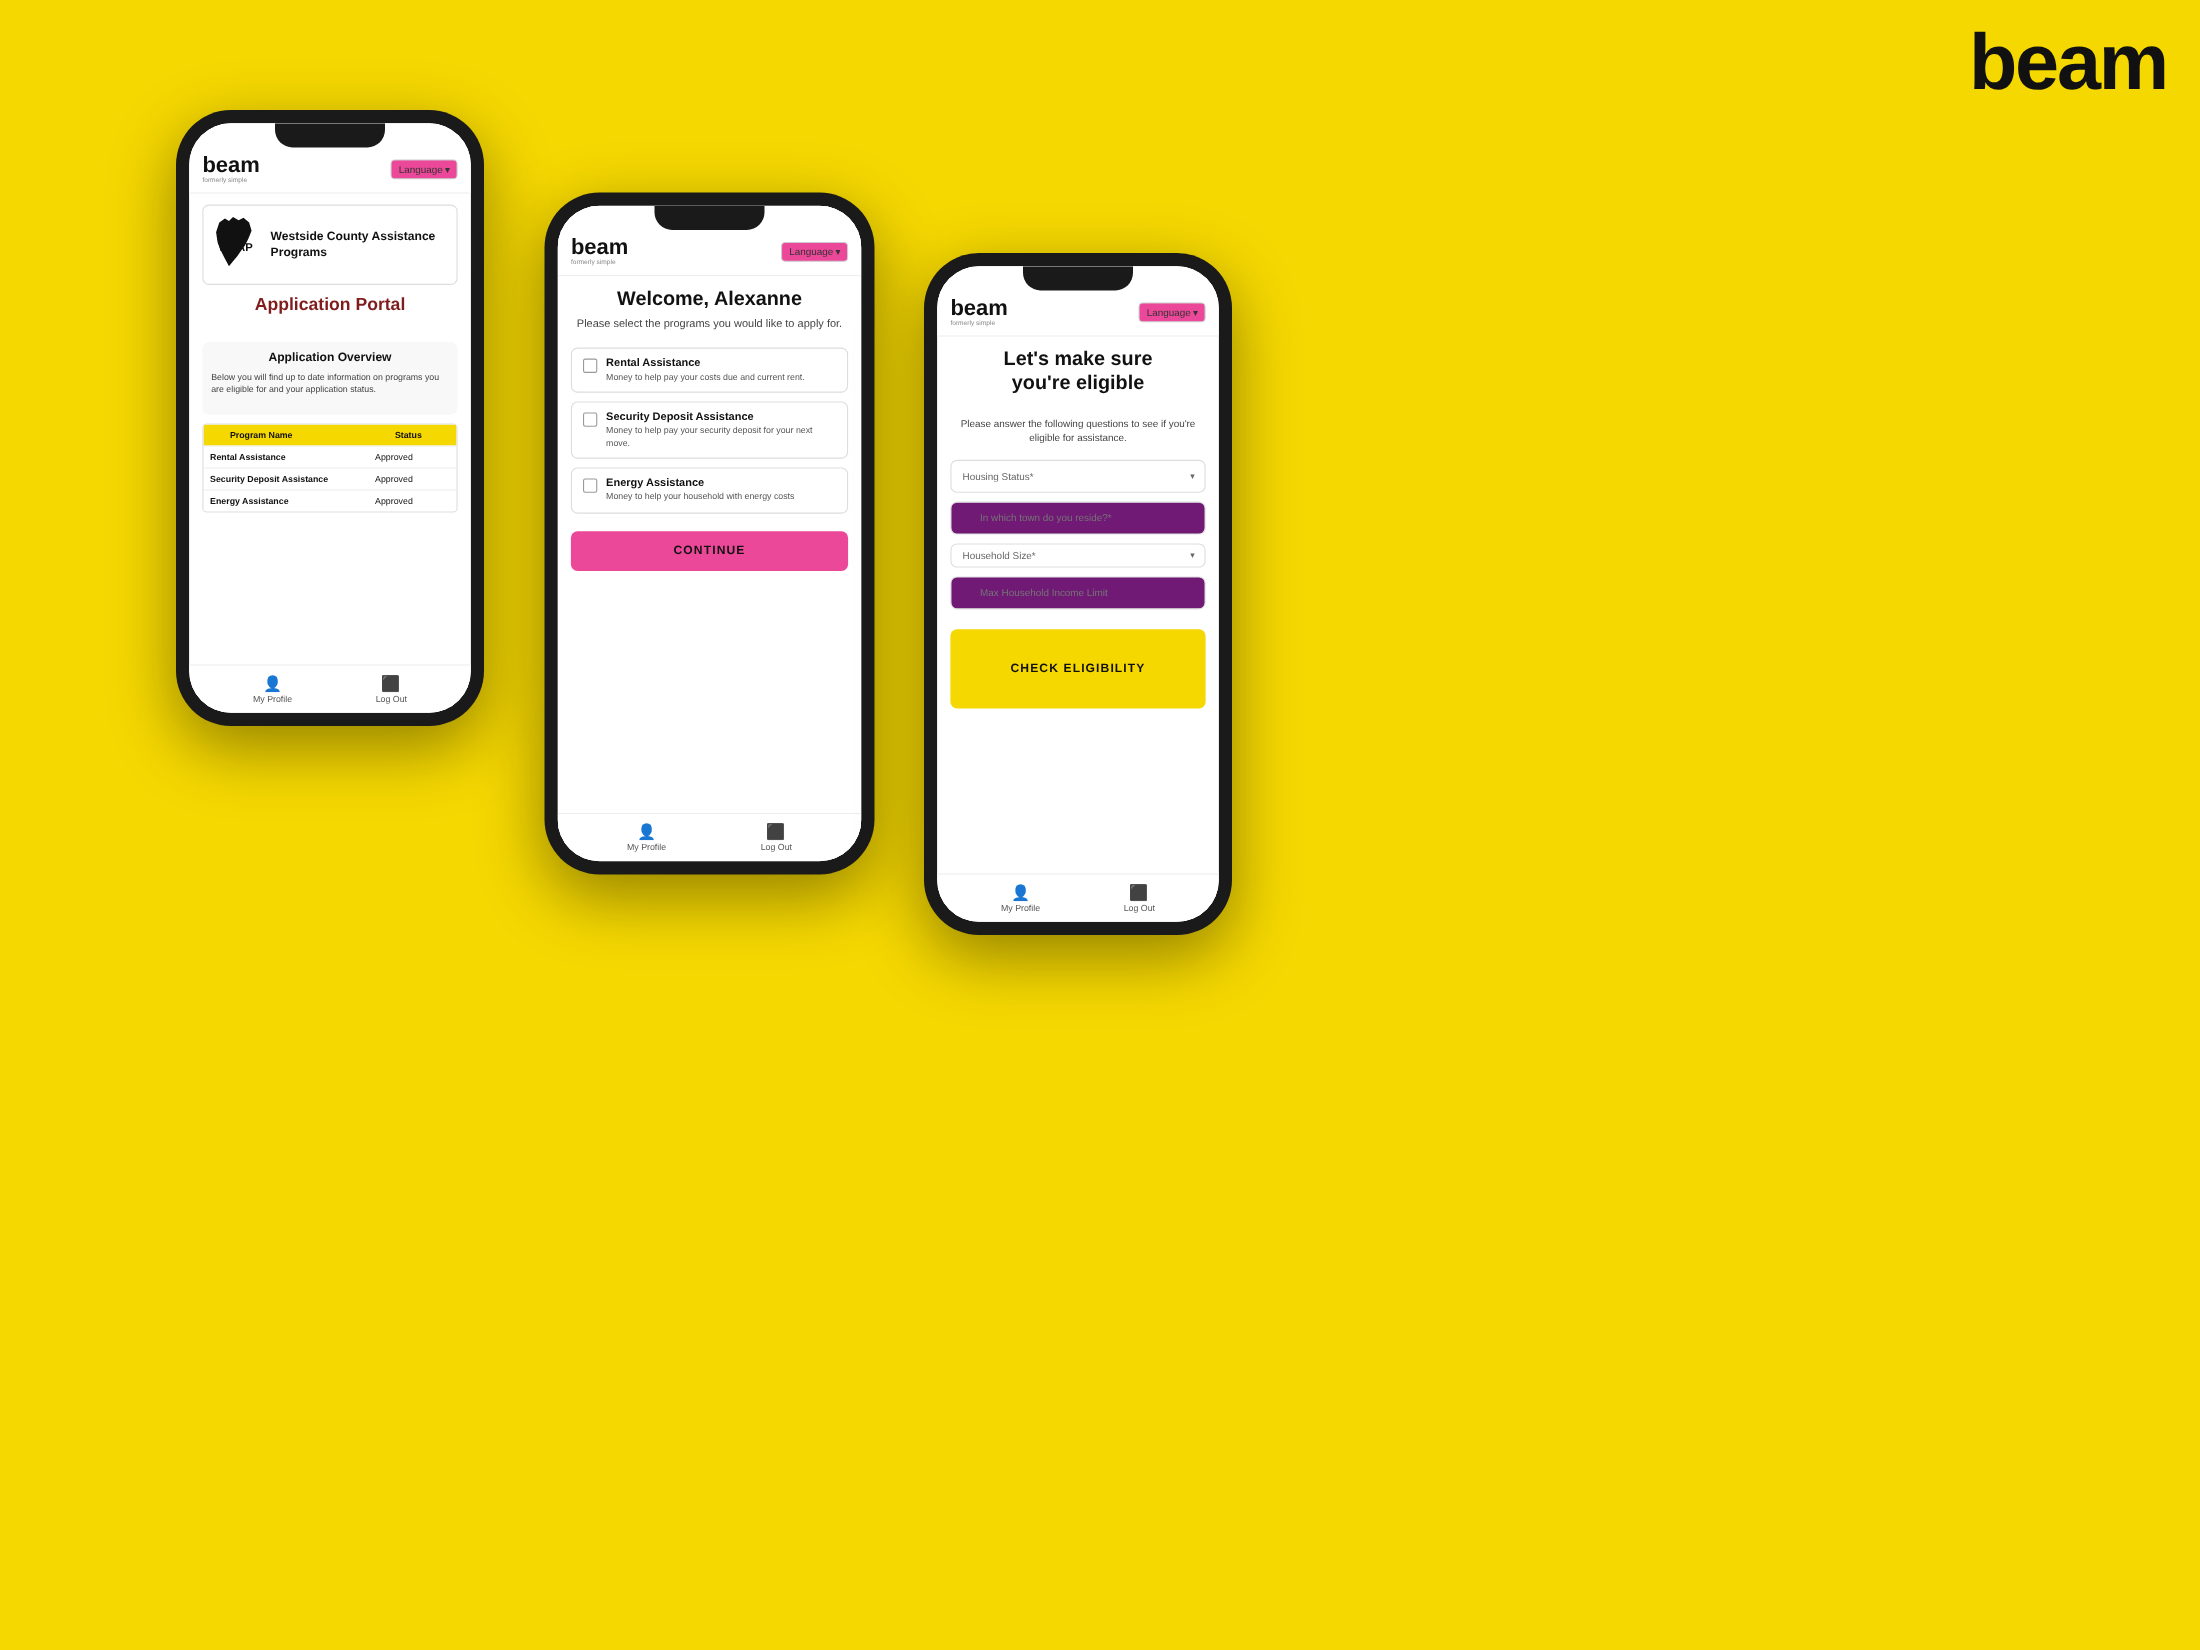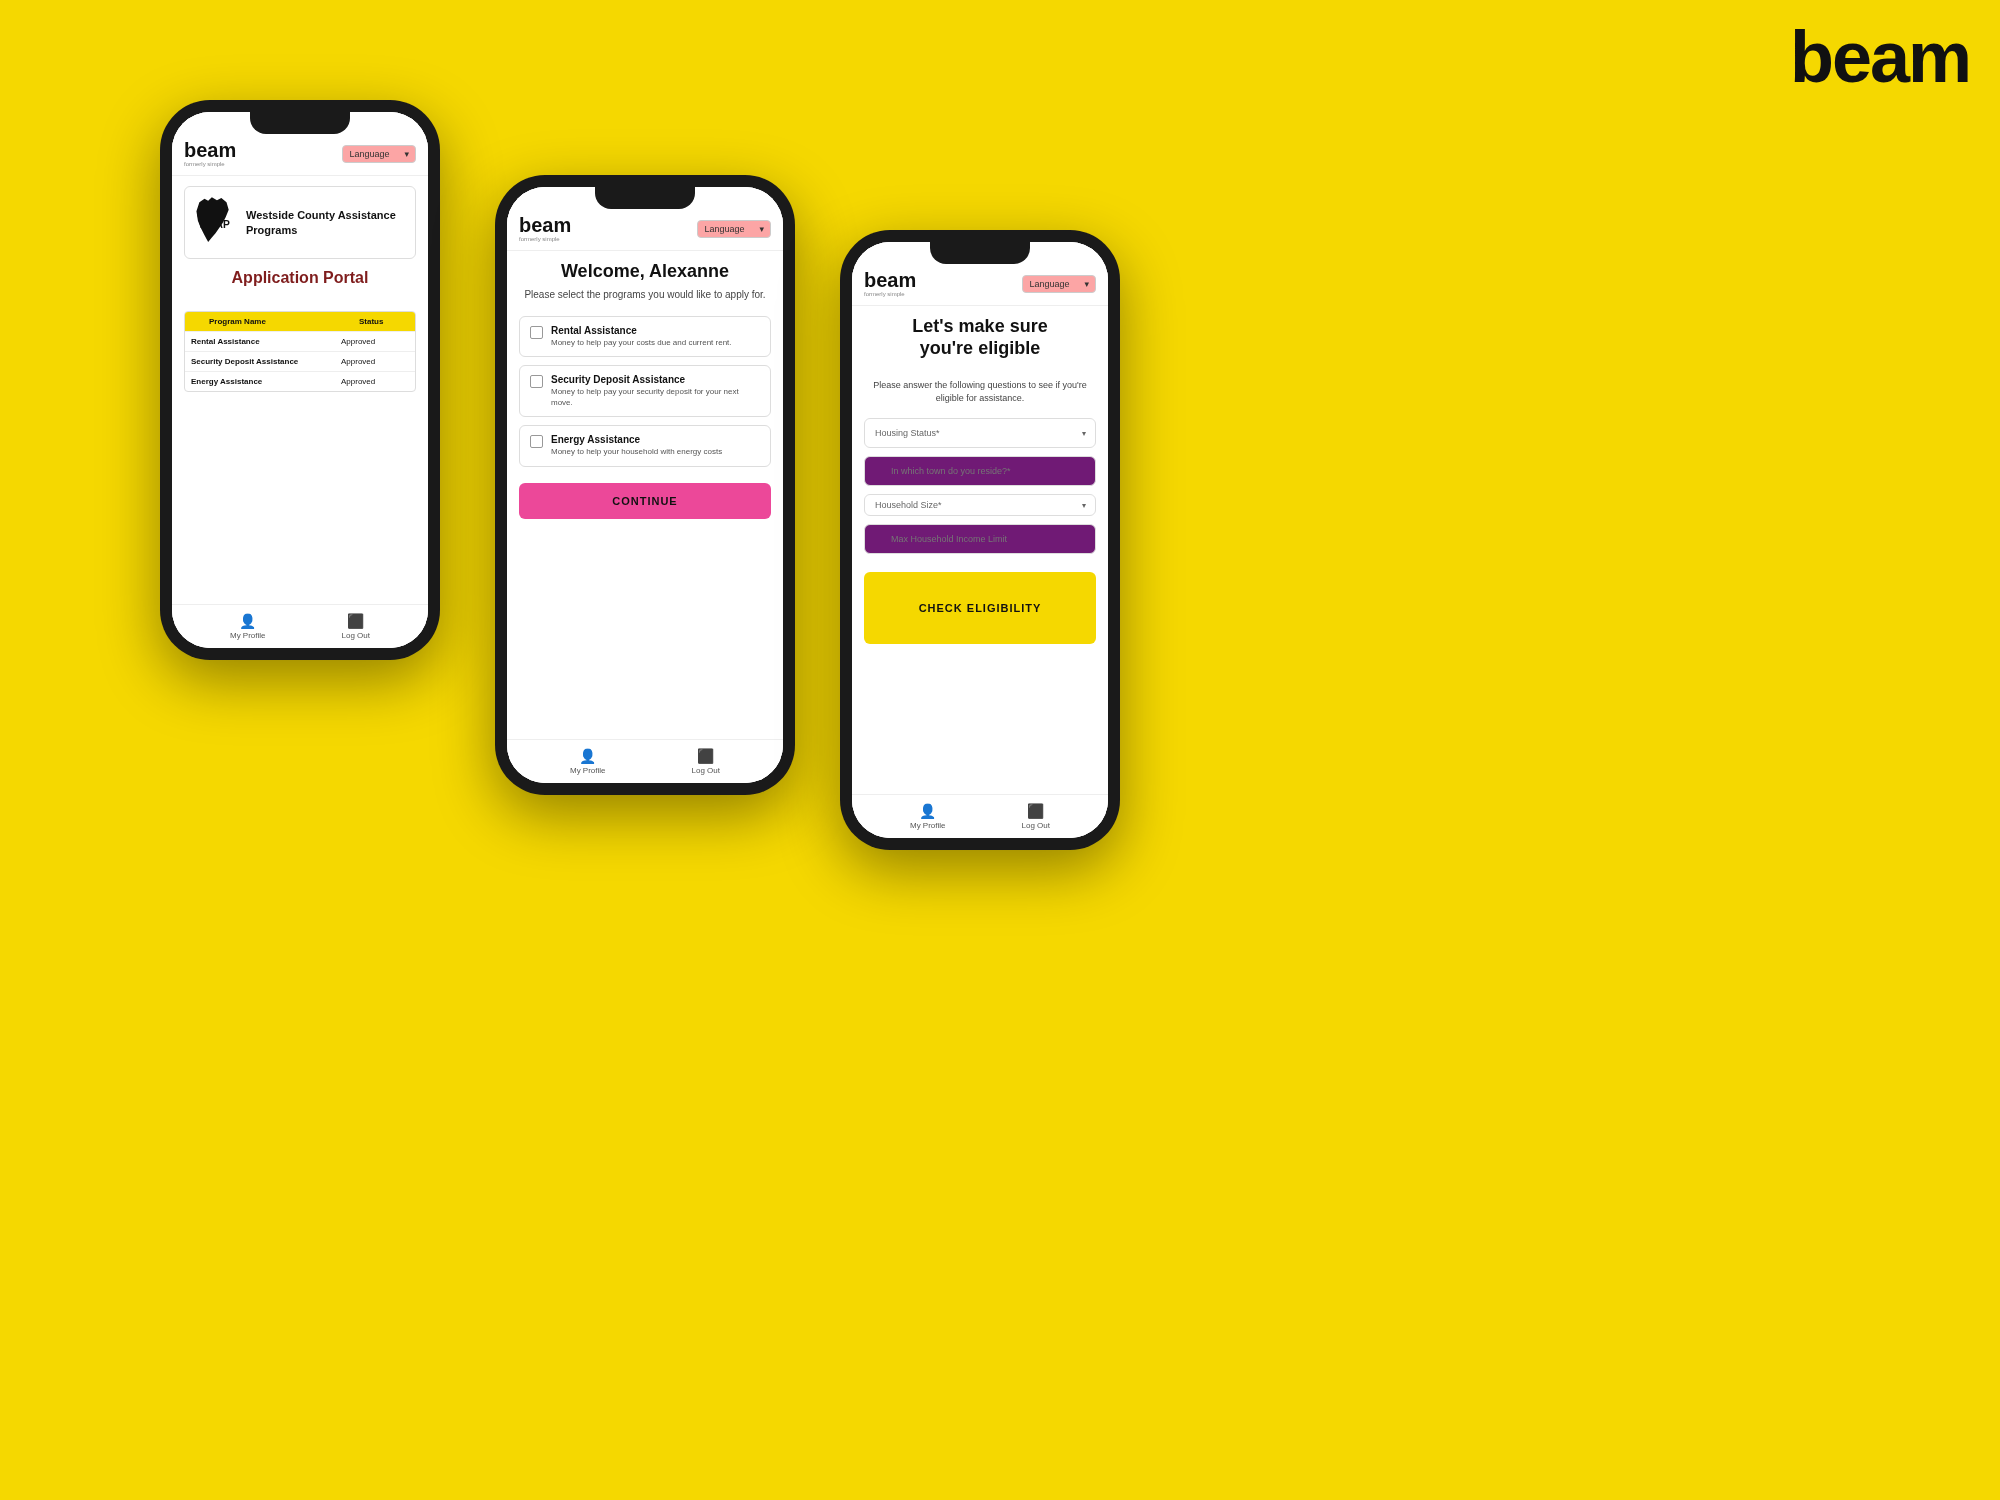--- a/index.html
+++ b/index.html
@@ -124,27 +124,27 @@
     .beam-logo-sub {
       font-size: 6px;
       color: #888;
       display: block;
       margin-top: 1px;
     }
 
     .lang-btn {
       display: flex;
       align-items: flex-start;
-      gap: 15px;
+      gap: 2px;
       border: 1px solid #ccc;
       border-radius: 4px;
       padding: 3px 6px;
       font-size: 9px;
       color: #333;
-      background: #fca5a5;
+      background: #ec4899;
       cursor: pointer;
     }
 
     
     .screen-body {
       flex: 1;
       overflow-y: auto;
       padding: 10px 12px;
     }
 
@@ -424,20 +424,24 @@
           <svg class="wcap-logo" viewBox="0 0 60 75">
             <text x="5" y="45" font-size="26" font-weight="900" fill="#111">W</text>
             <text x="20" y="45" font-size="14" font-weight="700" fill="#111">CAP</text>
             <path d="M8,10 L15,5 L20,8 L25,3 L32,7 L38,4 L45,10 L48,20 L44,30 L40,38 L35,45 L30,52 L25,58 L20,64 L15,55 L10,45 L6,35 L4,22 Z" class="ca-silhouette"></path>
           </svg>
           <div class="wcap-text">Westside County Assistance Programs</div>
         </div>
 
         <div class="page-title">Application Portal</div>
 
+        <div style="background:#f8f8f8; border-radius:6px; padding:8px; margin-bottom:8px;">
+          <div class="section-title">Application Overview</div>
+          <div class="section-desc">Below you will find up to date information on programs you are eligible for and your application status.</div>
+        </div>
 
         <div class="table-container">
           <div class="table-header">
             <div class="th">Program Name</div>
             <div class="th">Status</div>
           </div>
           <div class="table-row-data">
             <div class="td">Rental Assistance</div>
             <div class="td">Approved</div>
           </div>

